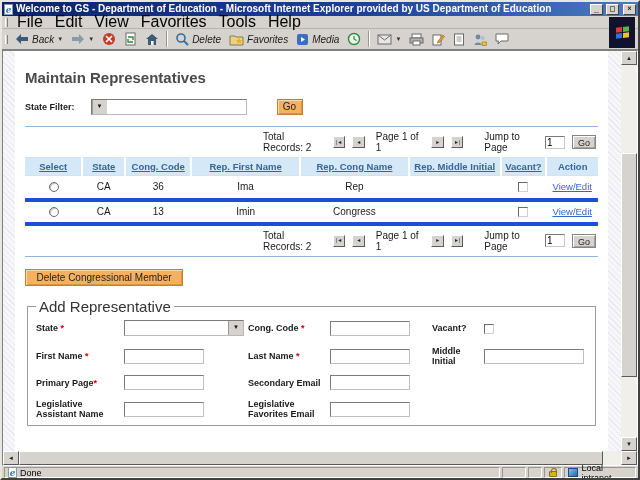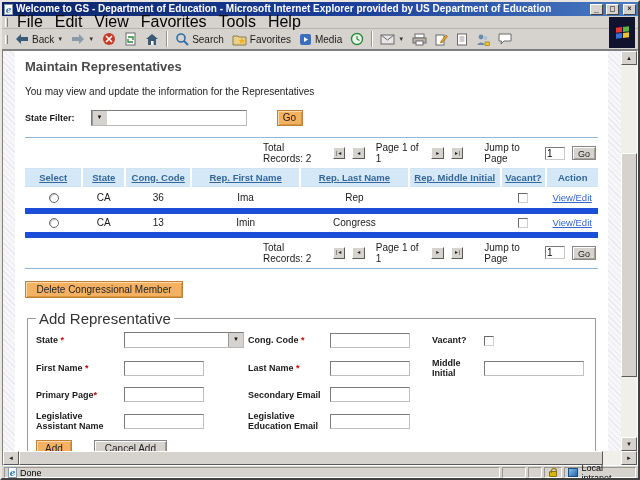--- a/index.html
+++ b/index.html
@@ -22,21 +22,21 @@
     font-size:9px;line-height:10px;text-align:center;}
 
   
   .menubar{height:13px;display:flex;align-items:center;border-bottom:1px solid #b8b4ac;padding-left:2px;}
   .grip{width:3px;height:9px;margin:0 3px 0 1px;border-left:1px solid #fff;border-right:1px solid #808080;}
   .menu-item{font-size:16px;padding:0 6px;color:#000;line-height:12px;}
 
   
   .toolbar{height:21px;display:flex;align-items:center;padding-left:2px;
     border-bottom:1px solid #808080;background:#d6d3ce;}
-  .tbtn{display:flex;align-items:center;gap:3px;padding:1px 4px;font-size:10px;color:#1a1a1a;height:18px;}
+  .tbtn{display:flex;align-items:center;gap:3px;padding:1px 4px;font-size:10px;color:#1a1a1a;height:18px;font-style:italic;}
   .tbtn svg{display:block;}
   .ddarrow{font-size:6px;color:#333;}
   .tsep{width:2px;height:16px;margin:0 3px;border-left:1px solid #9a968e;border-right:1px solid #fff;}
   .throbber{position:absolute;top:15px;right:3px;width:26px;height:31px;background:#10122e;
     display:flex;align-items:center;justify-content:center;}
   .flag{display:grid;grid-template-columns:6px 6px;grid-template-rows:5px 5px;gap:1px;transform:skewY(-6deg);}
   .flag i{display:block;}
   .flag .r{background:#e03a2f;} .flag .g{background:#58b548;} .flag .b{background:#3a6fd8;} .flag .y{background:#f0c030;}
 
   
@@ -51,21 +51,21 @@
   .vscroll .sbtn{height:14px;}
   .vtrack{flex:1;position:relative;}
   .vthumb{position:absolute;left:0;top:88px;width:16px;height:224px;background:#d6d3ce;
     border:1px solid;border-color:#fff #5a5a5a #5a5a5a #fff;}
   .htrack{flex:1;position:relative;}
   .hthumb{position:absolute;top:0;left:0;height:14px;width:97%;background:#d6d3ce;
     border:1px solid;border-color:#fff #5a5a5a #5a5a5a #fff;}
 
   
   .panel{background:#fff;height:100%;padding:6px 10px 0 10px;color:#1a1a1a;}
-  .h1{font-size:13px;font-weight:bold;color:#4a4a4a;margin:2px 0 0 0;}
+  .h1{font-size:15px;font-weight:bold;color:#4a4a4a;margin:12px 0 0 0;}
   .intro{font-size:10px;margin-top:12px;}
   .filter-row{display:flex;align-items:center;margin-top:13px;gap:16px;}
   .flabel{font-size:9px;font-weight:bold;}
   .combo{display:flex;width:156px;height:16px;border:1px solid;border-color:#7b7b7b #b8b8b8 #b8b8b8 #7b7b7b;background:#fff;}
   .combo .val{flex:1;font-size:9px;line-height:14px;padding-left:3px;overflow:hidden;white-space:nowrap;}
   .combo .drop{width:15px;background:#d6d3ce;border-left:1px solid #9a9a9a;font-size:6px;line-height:13px;text-align:center;color:#111;}
   .btn{font-size:10px;color:#222;padding:0 7px;height:16px;line-height:14px;}
   .orange{background:#f5b162;border:1px solid #c08038;box-shadow:inset 1px 1px 0 #fbd9a9,inset -1px -1px 0 #d8973f;}
   .gray{background:#d6d3ce;border:1px solid #858585;box-shadow:inset 1px 1px 0 #fff,inset -1px -1px 0 #a8a49c;}
   .hr-blue{height:1px;background:#8fb6d9;border:0;margin:0;}
@@ -80,21 +80,21 @@
   .pg-jump{font-size:10px;margin-left:14px;}
   .pg-input{width:20px;height:13px;font-size:10px;padding:0 1px;border:1px solid;border-color:#7b7b7b #c8c8c8 #c8c8c8 #7b7b7b;}
   .pg-go{height:14px;padding:0 5px;font-size:9px;}
 
   
   table.reps{width:100%;border-collapse:collapse;table-layout:fixed;}
   table.reps th{background:#d5e8f7;color:#336699;font-size:9.5px;font-weight:bold;height:18px;
     text-decoration:underline;border-left:2px solid #fff;border-top:1px solid #cfe3f2;border-bottom:1px solid #cfe3f2;}
   table.reps th:first-child{border-left:none;}
   table.reps th.no-underline{text-decoration:none;}
-  table.reps td{font-size:10px;text-align:center;height:24px;border-bottom:6px solid #1d4ed8;}
+  table.reps td{font-size:10px;text-align:center;height:24px;border-bottom:4px solid #1d4ed8;}
   .radio{display:inline-block;width:10px;height:10px;border:1px solid #6a6a6a;border-radius:50%;
     background:#fff;box-shadow:inset 1px 1px 1px rgba(0,0,0,.25);vertical-align:middle;}
   .cb{display:inline-block;width:10px;height:10px;background:#fff;border:1px solid;
     border-color:#6a6a6a #cfcfcf #cfcfcf #6a6a6a;vertical-align:middle;}
   a.lnk{color:#3366cc;font-size:9.5px;text-decoration:underline;}
 
   .delete-row{margin-top:10px;}
   .delete-btn{width:158px;height:17px;font-size:10px;}
 
   
@@ -181,21 +181,21 @@
           <path d="M7 1 L13 6 H11 V12 H3 V6 H1 Z" fill="#3a5a78"></path>
           <rect x="6" y="8" width="2.6" height="4" fill="#fff"></rect>
         </svg>
     </span>
     <span class="tsep"></span>
     <span class="tbtn">
       <svg width="14" height="14" viewBox="0 0 14 14">
           <circle cx="6" cy="6" r="4" fill="none" stroke="#2f6ea8" stroke-width="1.6"></circle>
           <path d="M9 9 L13 13" stroke="#2f6ea8" stroke-width="1.8"></path>
         </svg>
-      <span>Search</span>
+      <span>Delete</span>
     </span>
     <span class="tbtn">
       <svg width="15" height="13" viewBox="0 0 15 13">
           <path d="M1 3 H6 L7 4 H14 V12 H1 Z" fill="#e8d28a" stroke="#8a7a4a"></path>
           <path d="M10 4.5 L11 7 L13.6 7 L11.5 8.6 L12.3 11 L10 9.6 L7.7 11 L8.5 8.6 L6.4 7 L9 7 Z" fill="#f0b020"></path>
         </svg>
       <span>Favorites</span>
     </span>
     <span class="tbtn">
       <svg width="13" height="13" viewBox="0 0 13 13">
@@ -260,21 +260,20 @@
         <i class="y"></i>
       </span>
   </div>
 
   <div class="frame">
     <div class="client">
       <div class="page-scroll">
         <div class="panel">
 
           <div class="h1">Maintain Representatives</div>
-          <div class="intro">You may view and update the information for the Representatives</div>
 
           <div class="filter-row">
             <span class="flabel">State Filter:</span>
             <span class="combo">
               <span class="drop">▼</span>
             </span>
             <button class="btn orange" style="margin-left:14px;width:26px;padding:0;">Go</button>
           </div>
 
           <hr class="hr-blue hr1">
@@ -301,21 +300,21 @@
                 <col style="width:16%">
                 <col style="width:8%">
                 <col style="width:9%">
             </colgroup>
             <tbody>
                 <tr>
               <th>Select</th>
               <th>State</th>
               <th>Cong. Code</th>
               <th>Rep. First Name</th>
-              <th>Rep. Last Name</th>
+              <th>Rep. Cong Name</th>
               <th>Rep. Middle Initial</th>
               <th>Vacant?</th>
               <th class="no-underline">Action</th>
             </tr>
             <tr>
               <td><span class="radio"></span></td>
               <td>CA</td>
               <td>36</td>
               <td>Ima</td>
               <td>Rep</td>
@@ -376,28 +375,24 @@
 
               <span class="flbl"><span>Primary Page</span><span class="req">*</span></span>
               <input class="tinput w80" style="">
               <span class="flbl">Secondary Email</span>
               <input class="tinput w80" style="">
               <span></span>
                 <span></span>
 
               <span class="flbl">Legislative Assistant Name</span>
               <input class="tinput w80" style="">
-              <span class="flbl">Legislative Education Email</span>
+              <span class="flbl">Legislative Favorites Email</span>
               <input class="tinput w80" style="">
               <span></span>
                 <span></span>
-            </div>
-            <div class="formbtns">
-              <button class="btn orange addbtn">Add</button>
-              <button class="btn gray cancel-add">Cancel Add</button>
             </div>
           </fieldset>
 
         </div>
       </div>
 
       <div class="vscroll">
         <button class="sbtn">▲</button>
         <div class="vtrack">
           <div class="vthumb"></div>

